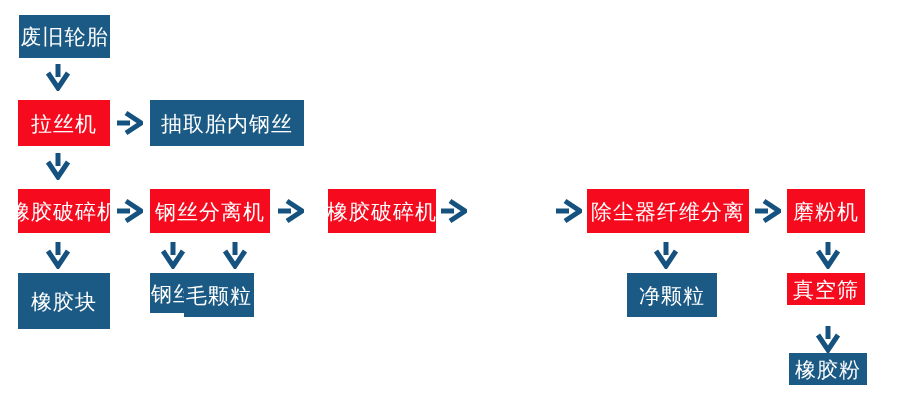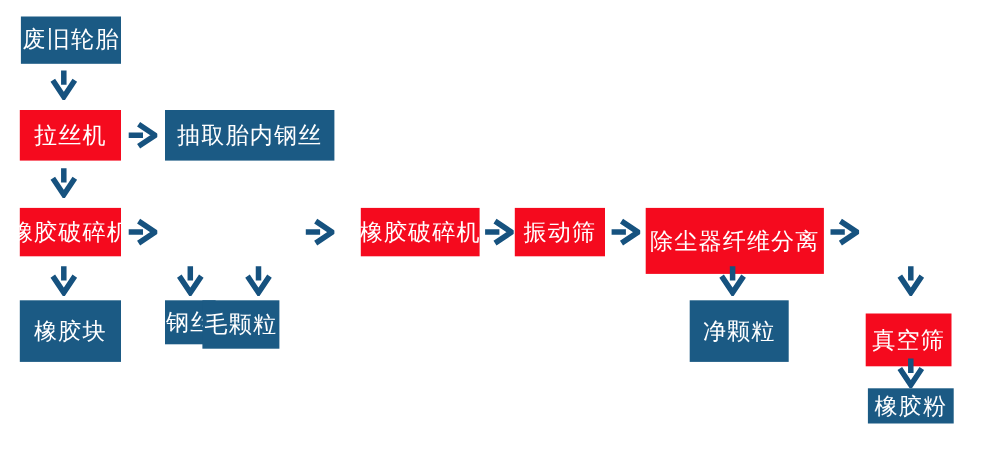--- a/index.html
+++ b/index.html
@@ -23,27 +23,28 @@
 </head>
 <body>
 
 <div class="stage">
 
   <div class="node output" style="left:19px;top:15px;width:91px;height:43px">废旧轮胎</div>
   <div class="node process" style="left:18px;top:100px;width:92px;height:46px">拉丝机</div>
   <div class="node output" style="left:150px;top:100px;width:154px;height:46px">抽取胎内钢丝</div>
   <div class="node process" style="left:18px;top:189px;width:92px;height:44px">橡胶破碎机</div>
   <div class="node output" style="left:18px;top:273px;width:92px;height:56px">橡胶块</div>
+  <div class="node process" style="left:150px;top:189px;width:120px;height:44px">钢丝分离机</div>
   <div class="node output" style="left:150px;top:273px;width:46px;height:40px">钢丝</div>
   <div class="node output" style="left:184px;top:273px;width:70px;height:44px">毛颗粒</div>
   <div class="node process" style="left:328px;top:189px;width:108px;height:44px">橡胶破碎机</div>
-  <div class="node process" style="left:468px;top:189px;width:82px;height:44px">振动筛</div>
-  <div class="node process" style="left:587px;top:189px;width:162px;height:60px">除尘器纤维分离</div>
-  <div class="node output" style="left:627px;top:273px;width:90px;height:56px">净颗粒</div>
-  <div class="node process" style="left:787px;top:285px;width:78px;height:48px">真空筛</div>
+  <div class="node process" style="left:587px;top:189px;width:162px;height:44px">除尘器纤维分离</div>
+  <div class="node output" style="left:627px;top:273px;width:90px;height:44px">净颗粒</div>
+  <div class="node process" style="left:787px;top:189px;width:78px;height:44px">磨粉机</div>
+  <div class="node process" style="left:787px;top:273px;width:78px;height:32px">真空筛</div>
   <div class="node output" style="left:789px;top:353px;width:78px;height:32px">橡胶粉</div>
 
   <svg class="arrow" style="left:45px;top:63px" width="26" height="28" viewBox="0 0 26 28">
       <path d="M13 1 L13 14"></path>
       <path d="M3 10 L13 25 L23 10"></path>
     </svg>
 
   <svg class="arrow" style="left:45px;top:152px" width="26" height="28" viewBox="0 0 26 28">
       <path d="M13 1 L13 14"></path>
       <path d="M3 10 L13 25 L23 10"></path>

